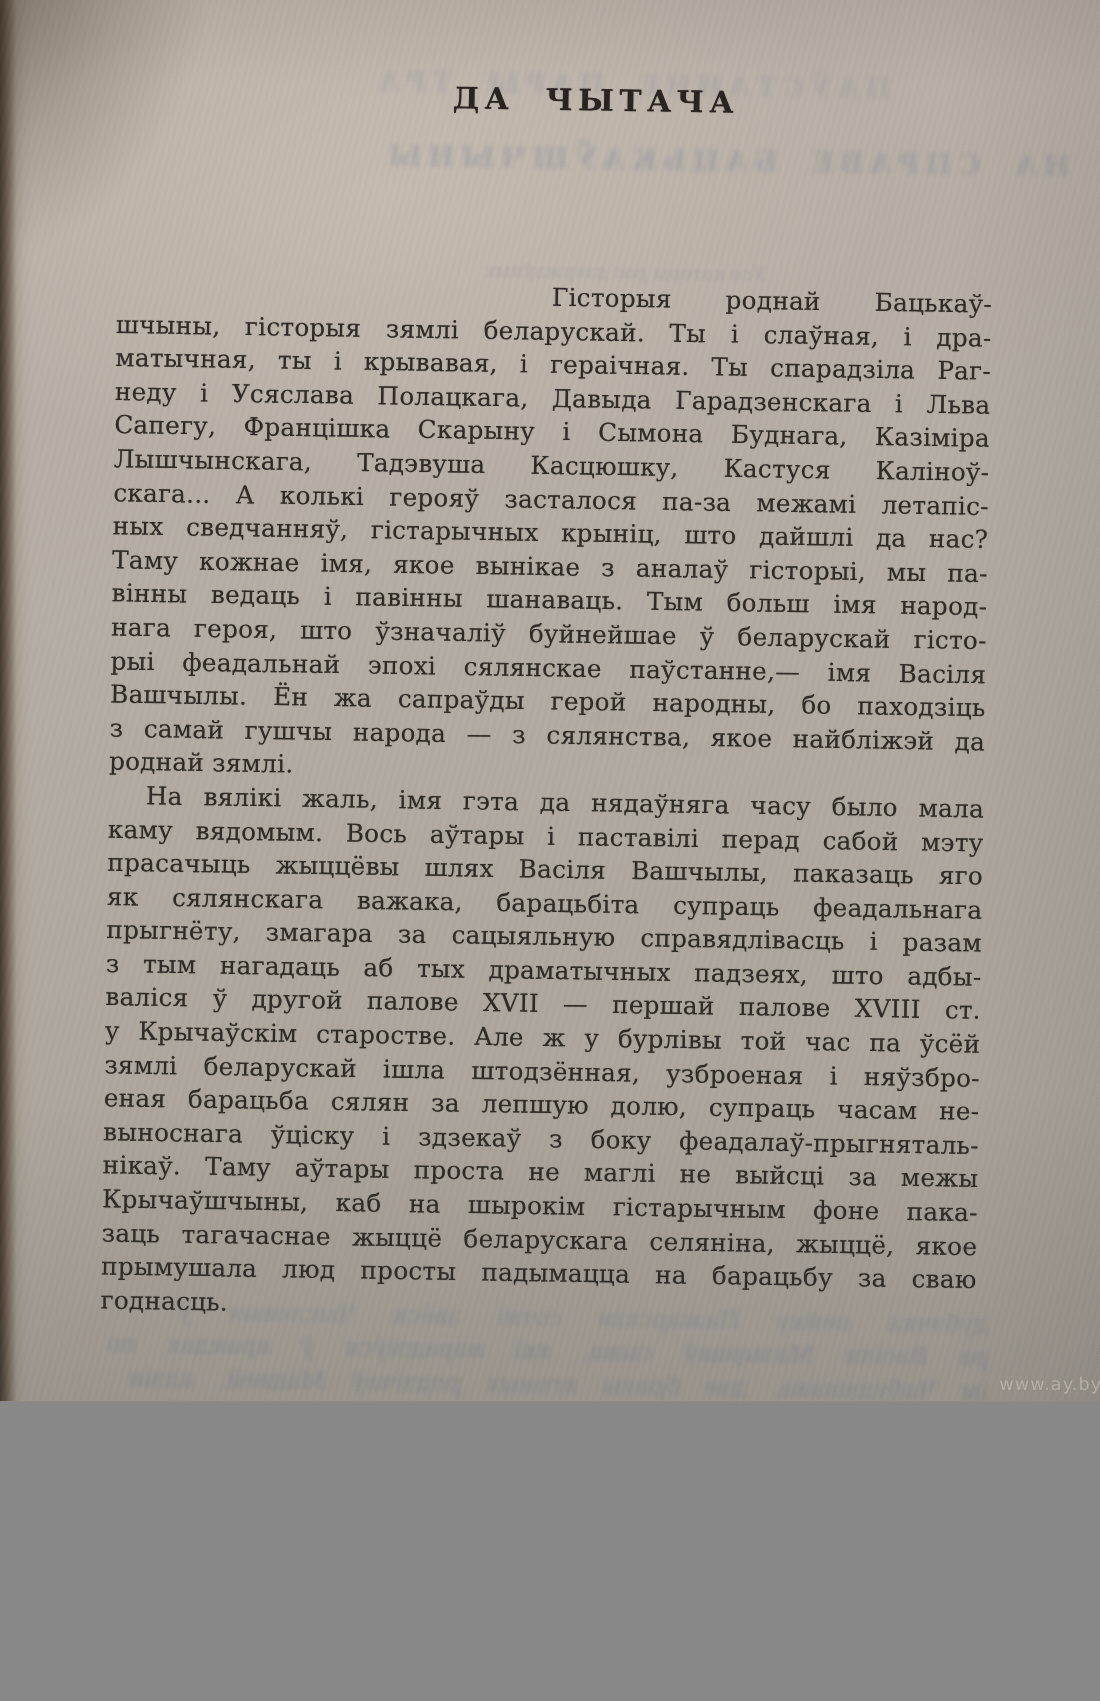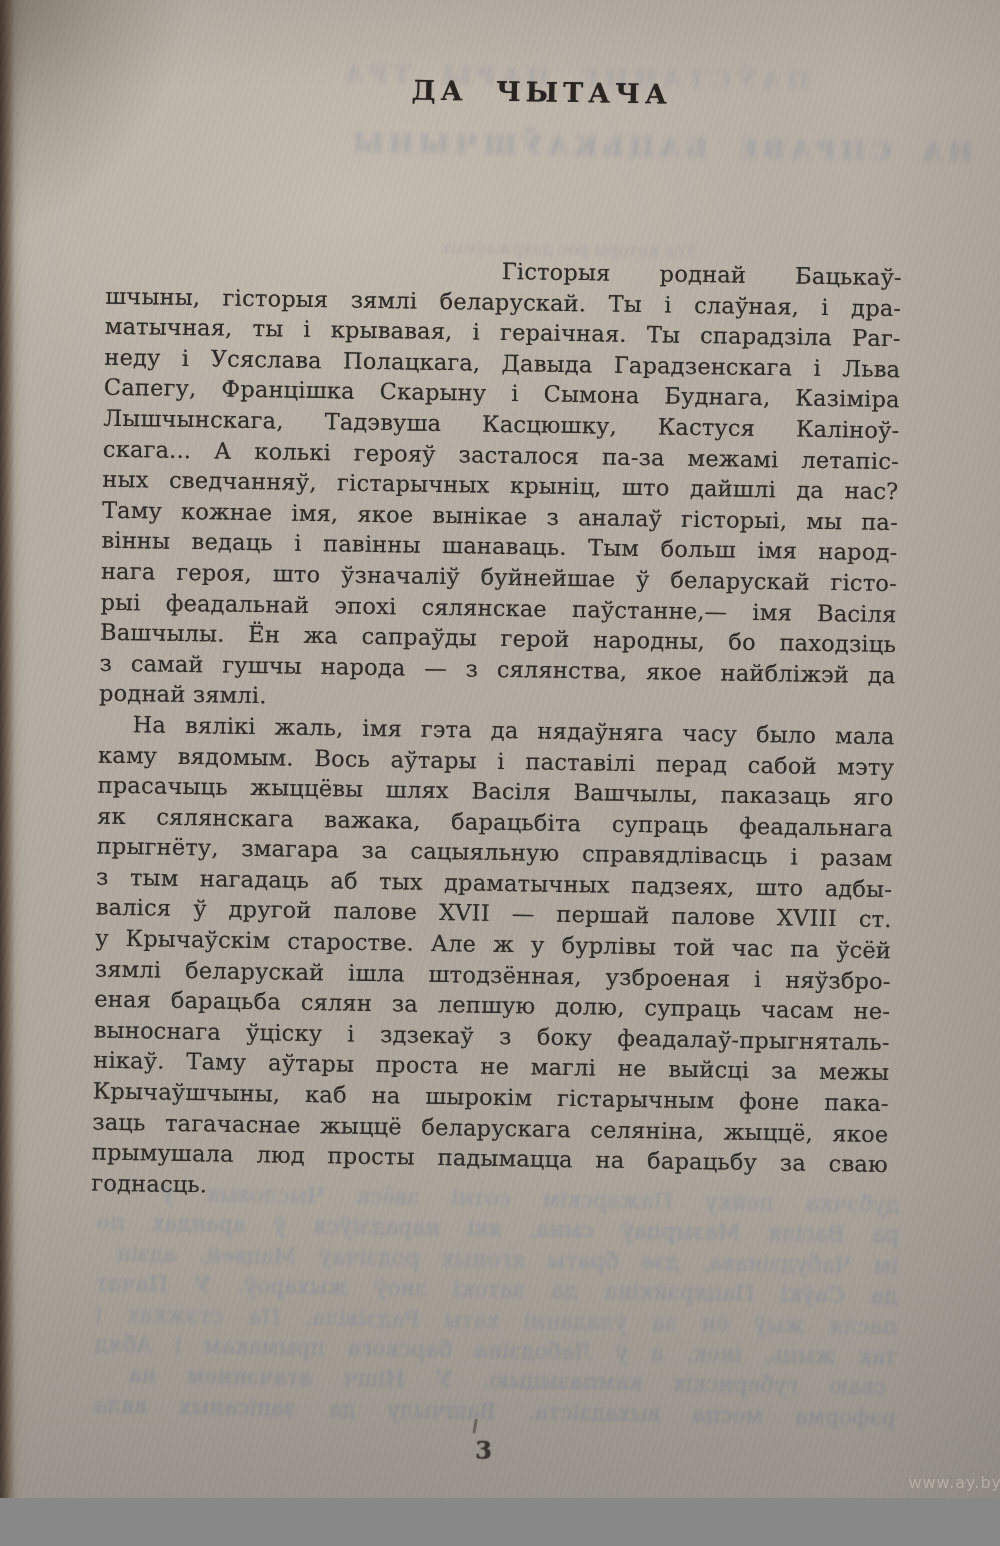--- a/index.html
+++ b/index.html
@@ -1,17 +1,17 @@
 <!DOCTYPE html>
 <html><head>
 <meta charset="utf-8">
 <style>
   html,body { margin:0; padding:0; background:#888; }
   .photo {
-    position:relative; width:1000px; height:1498px; overflow:hidden;
+    position:relative; width:1000px; height:1274px; overflow:hidden;
     font-family:"DejaVu Serif","Liberation Serif",serif;
     background:
       radial-gradient(ellipse 700px 420px at 35% 14%, rgba(216,206,192,.38), transparent 65%),
       linear-gradient(168deg, #bab2a8 0%, #b4ada3 40%, #aca69c 70%, #a7a199 100%);
   }
   .tilt { position:absolute; inset:0; transform:rotate(0.9deg); transform-origin:0 0; }
 
   .heading {
     position:absolute; left:413px; top:70px; margin:0;
     font-size:27px; font-weight:bold; line-height:1;

